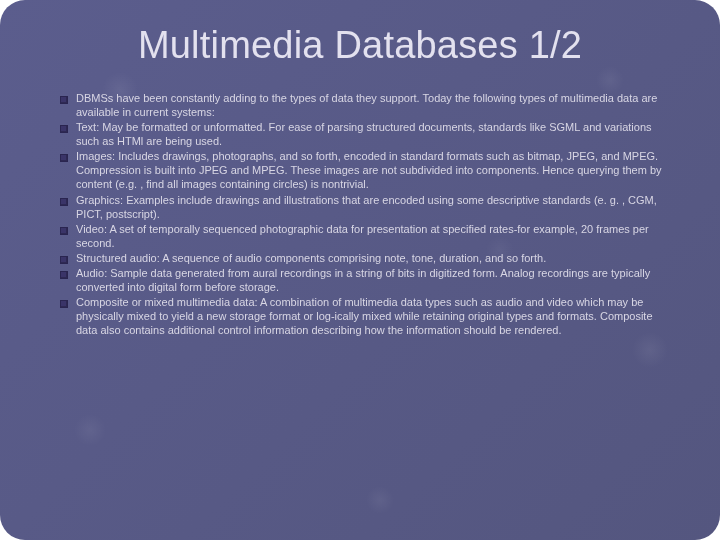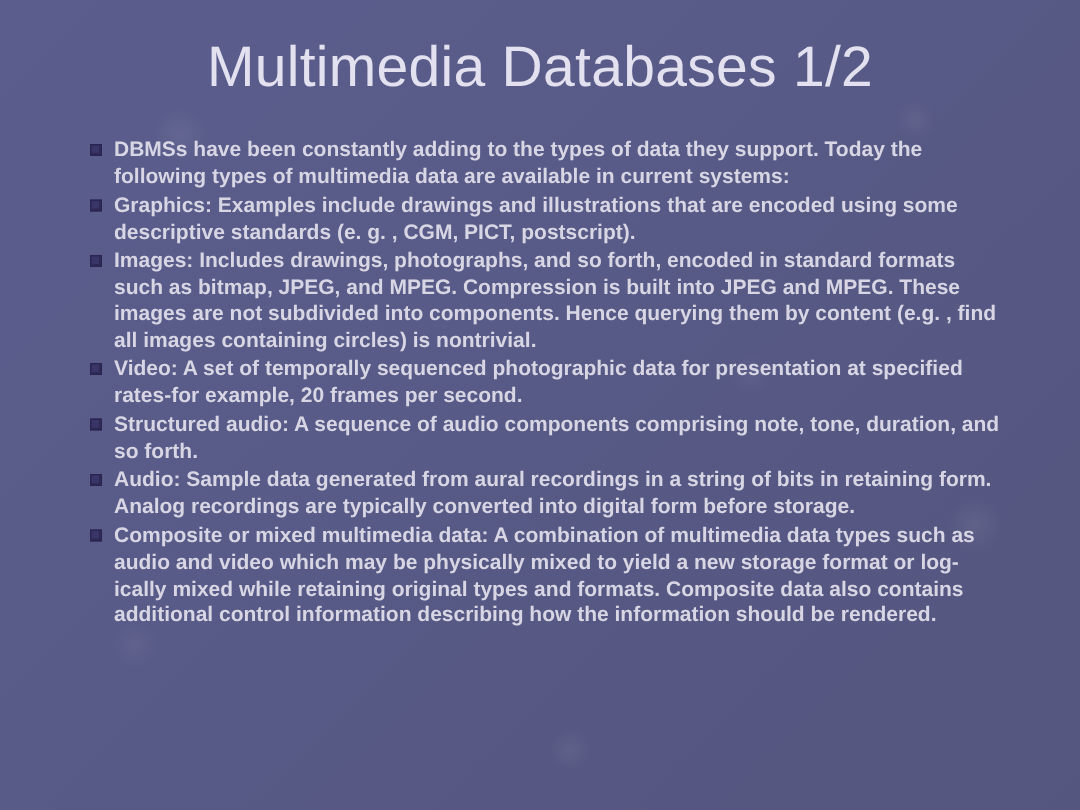--- a/index.html
+++ b/index.html
@@ -19,62 +19,63 @@
       radial-gradient(circle at 610px 80px, rgba(255,255,255,0.05) 1px, transparent 14px),
       radial-gradient(circle at 650px 350px, rgba(255,255,255,0.06) 1px, transparent 18px),
       radial-gradient(circle at 90px 430px, rgba(255,255,255,0.05) 1px, transparent 16px),
       radial-gradient(circle at 380px 500px, rgba(255,255,255,0.05) 1px, transparent 14px),
       radial-gradient(circle at 500px 250px, rgba(255,255,255,0.04) 1px, transparent 14px),
       linear-gradient(135deg, #5b5d8d 0%, #54567f 100%);
     position: relative;
     box-sizing: border-box;
     padding: 24px 50px 20px 50px;
     color: #d4d2e0;
+    border-radius: 25px;
   }
   .title {
     font-size: 38px;
     text-align: center;
     color: #e3e1ef;
     margin: 0 0 24px 0;
     font-weight: normal;
     letter-spacing: 0.2px;
   }
   ul.bullets {
     list-style: none;
     margin: 0;
     padding: 0 0 0 10px;
   }
   ul.bullets li {
     position: relative;
     padding-left: 16px;
-    font-size: 14px;
+    font-size: 11px;
     line-height: 1.28;
     margin-bottom: 1px;
     color: #d8d6e4;
-    font-weight: bold;
   }
   ul.bullets li::before {
     content: "";
     position: absolute;
     left: 0;
     top: 5px;
     width: 6px;
     height: 6px;
     background: #3a3468;
     border: 1px solid #2a2550;
     box-shadow: inset -1px -1px 0 rgba(0,0,0,0.2);
   }
 </style>
 </head>
 <body>
 
 <div class="slide">
   <h1 class="title">Multimedia Databases 1/2</h1>
   <ul class="bullets">
     <li>DBMSs have been constantly adding to the types of data they support. Today the following types of multimedia data are available in current systems:</li>
+    <li>Text: May be formatted or unformatted. For ease of parsing structured documents, standards like SGML and variations such as HTMl are being used.</li>
+    <li>Images: Includes drawings, photographs, and so forth, encoded in standard formats such as bitmap, JPEG, and MPEG. Compression is built into JPEG and MPEG. These images are not subdivided into components. Hence querying them by content (e.g. , find all images containing circles) is nontrivial.</li>
     <li>Graphics: Examples include drawings and illustrations that are encoded using some descriptive standards (e. g. , CGM, PICT, postscript).</li>
-    <li>Images: Includes drawings, photographs, and so forth, encoded in standard formats such as bitmap, JPEG, and MPEG. Compression is built into JPEG and MPEG. These images are not subdivided into components. Hence querying them by content (e.g. , find all images containing circles) is nontrivial.</li>
     <li>Video: A set of temporally sequenced photographic data for presentation at specified rates-for example, 20 frames per second.</li>
     <li>Structured audio: A sequence of audio components comprising note, tone, duration, and so forth.</li>
-    <li>Audio: Sample data generated from aural recordings in a string of bits in retaining form. Analog recordings are typically converted into digital form before storage.</li>
+    <li>Audio: Sample data generated from aural recordings in a string of bits in digitized form. Analog recordings are typically converted into digital form before storage.</li>
     <li>Composite or mixed multimedia data: A combination of multimedia data types such as audio and video which may be physically mixed to yield a new storage format or log-ically mixed while retaining original types and formats. Composite data also contains additional control information describing how the information should be rendered.</li>
   </ul>
 </div>
 
 </body></html>

